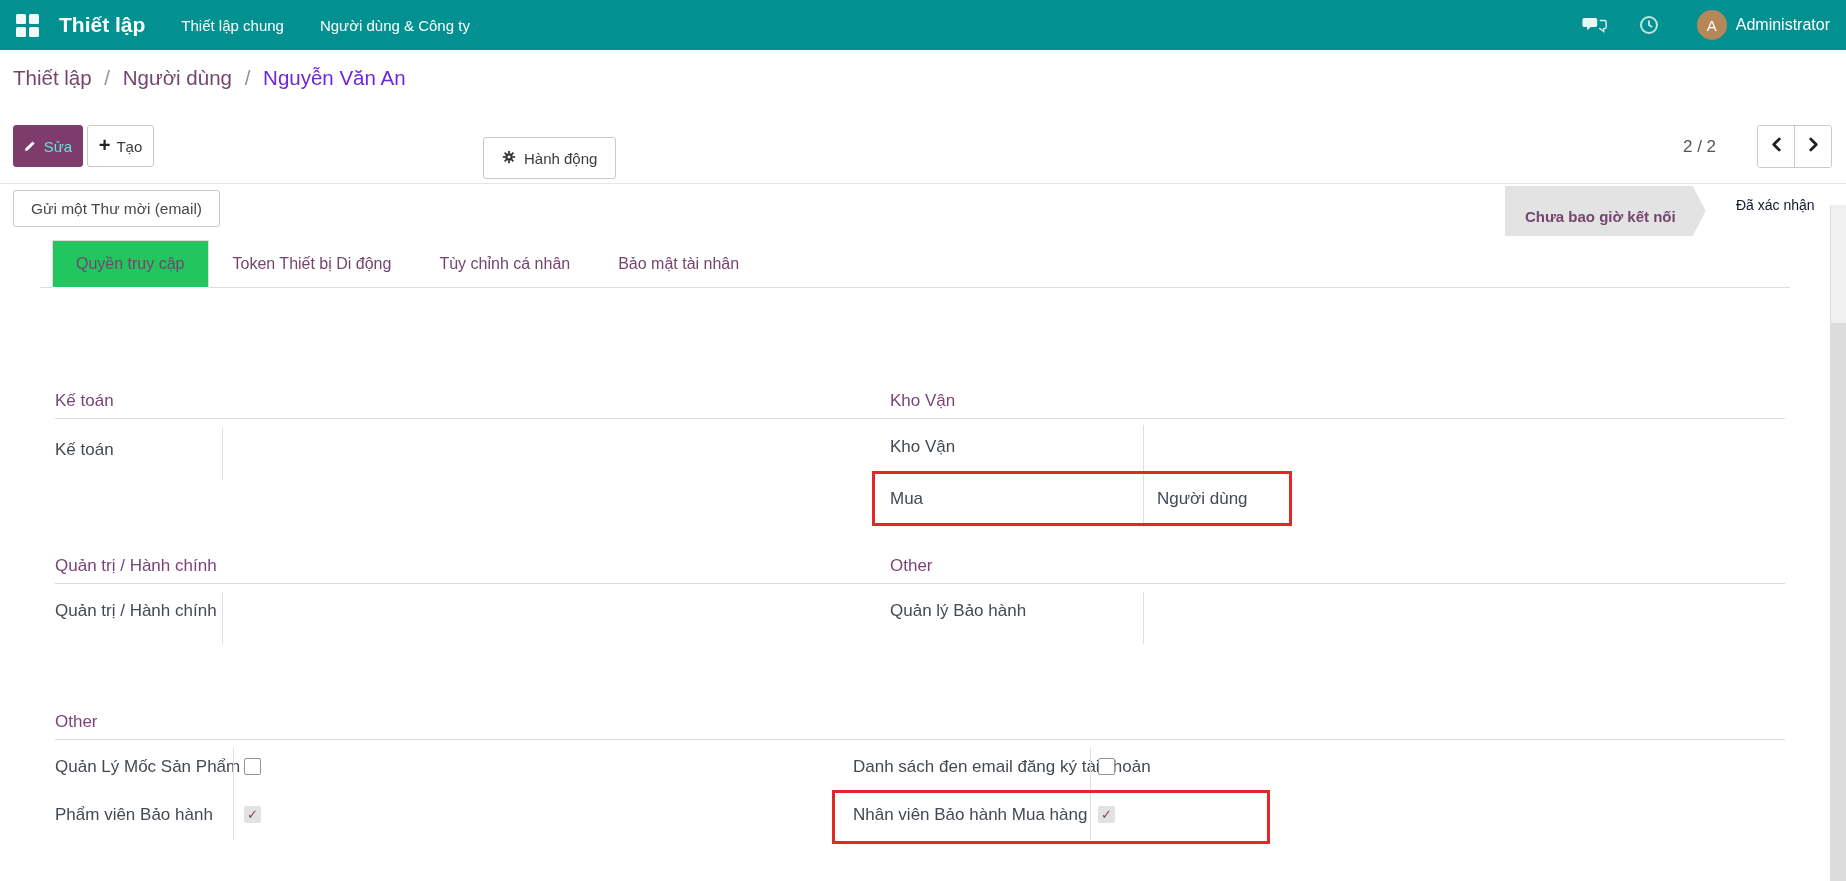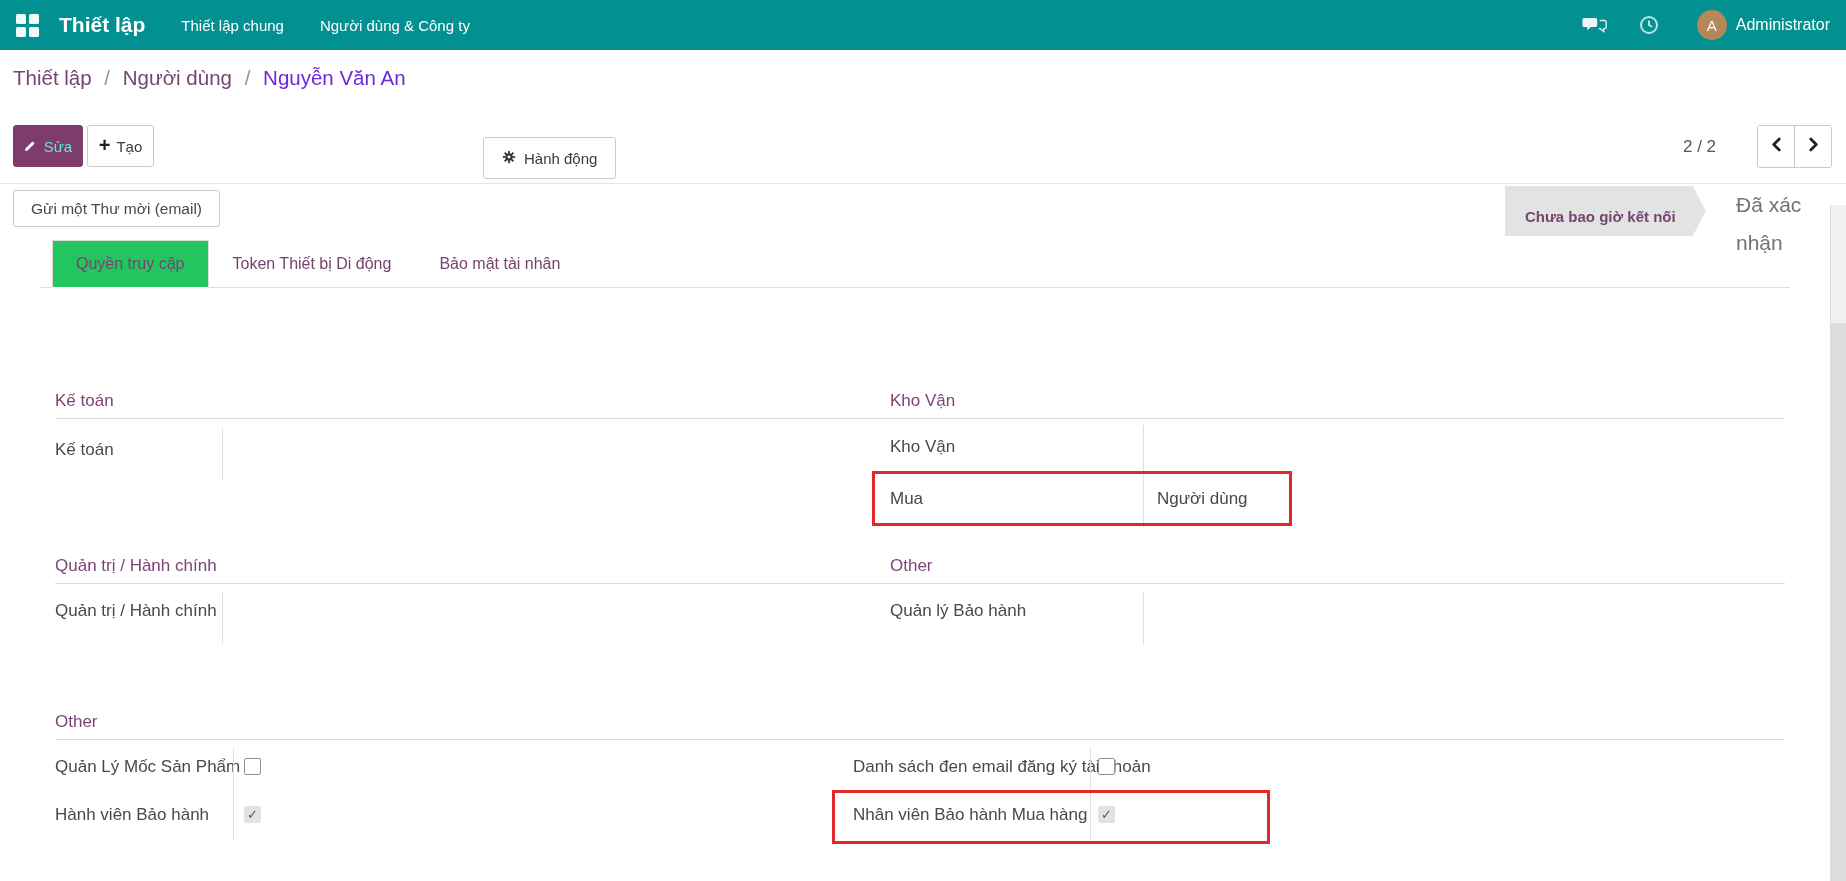--- a/index.html
+++ b/index.html
@@ -41,21 +41,21 @@
   .pager-btn + .pager-btn{border-left:1px solid #c9c9c9;}
 
   .cp-divider{position:absolute;left:0;top:183px;width:100%;height:1px;background:#e5e5e5;}
 
   
   .btn-invite{position:absolute;left:13px;top:190px;height:37px;padding:0 17px;font-size:15.5px;color:#484848;}
   .stage-active{position:absolute;left:1505px;top:186px;height:38px;line-height:38px;background:#e3e3e3;
                 padding:12px 30px 0 20px;font-size:15px;font-weight:700;color:#74456f;cursor:pointer;
                 clip-path:polygon(0 0,calc(100% - 13px) 0,100% 50%,calc(100% - 13px) 100%,0 100%);}
   .stage-inactive{position:absolute;left:1736px;top:186px;height:38px;line-height:38px;
-                  font-size:21px;color:#737373;cursor:pointer;}
+                  font-size:14px;color:#0f172a;cursor:pointer;}
 
   
   .tabbar{position:absolute;left:40px;top:240px;width:1750px;height:48px;box-sizing:border-box;
           border-bottom:1px solid #ddd;display:flex;padding-left:12px;}
   .tab{box-sizing:border-box;padding:0 23px;line-height:46px;font-size:16px;color:#74456f;cursor:pointer;
        border:1px solid transparent;margin-bottom:-1px;white-space:nowrap;}
   .tab.active{background:#22c55e;border-color:#ddd #ddd #fff;}
 
   
   .sec-title{position:absolute;box-sizing:border-box;font-size:17px;color:#7d4377;
@@ -167,20 +167,21 @@
 
   <div class="cp-divider"></div>
 
   <div class="btn btn-invite">Gửi một Thư mời (email)</div>
   <div class="stage-active">Chưa bao giờ kết nối</div>
   <div class="stage-inactive">Đã xác nhận</div>
 
   <div class="tabbar">
     <div class="tab active">Quyền truy cập</div>
     <div class="tab">Token Thiết bị Di động</div>
+    <div class="tab">Tùy chỉnh cá nhân</div>
     <div class="tab">Bảo mật tài nhân</div>
   </div>
 
   <div class="sec-title" style="left:55px;top:391px;width:835px;">Kế toán</div>
   <div class="f-label" style="left:55px;top:440px;">Kế toán</div>
   <div class="v-sep" style="left:222px;top:428px;height:52px;"></div>
 
   <div class="sec-title" style="left:890px;top:391px;width:895px;">Kho Vận</div>
   <div class="f-label" style="left:890px;top:437px;">Kho Vận</div>
   <div class="f-label" style="left:890px;top:489px;">Mua</div>
@@ -192,21 +193,21 @@
   <div class="f-label" style="left:55px;top:601px;">Quản trị / Hành chính</div>
   <div class="v-sep" style="left:222px;top:592px;height:52px;"></div>
 
   <div class="sec-title" style="left:890px;top:556px;width:895px;">Other</div>
   <div class="f-label" style="left:890px;top:601px;">Quản lý Bảo hành</div>
   <div class="v-sep" style="left:1143px;top:592px;height:52px;"></div>
 
   <div class="sec-title" style="left:55px;top:712px;width:1730px;">Other</div>
 
   <div class="f-label" style="left:55px;top:757px;">Quản Lý Mốc Sản Phẩm</div>
-  <div class="f-label" style="left:55px;top:805px;">Hành viên Bảo hành</div>
+  <div class="f-label" style="left:55px;top:805px;">Phẩm viên Bảo hành</div>
   <div class="v-sep" style="left:233px;top:748px;height:92px;"></div>
   <div class="cb" style="left:244px;top:758px;"></div>
   <div class="cb checked" style="left:244px;top:806px;"></div>
 
   <div class="f-label" style="left:853px;top:757px;">Danh sách đen email đăng ký tài khoản</div>
   <div class="f-label" style="left:853px;top:805px;">Nhân viên Bảo hành Mua hàng</div>
   <div class="v-sep" style="left:1090px;top:748px;height:92px;"></div>
   <div class="cb" style="left:1098px;top:758px;"></div>
   <div class="cb checked" style="left:1098px;top:806px;"></div>
   <div class="hl-box" style="left:832px;top:790px;width:432px;height:48px;"></div>

